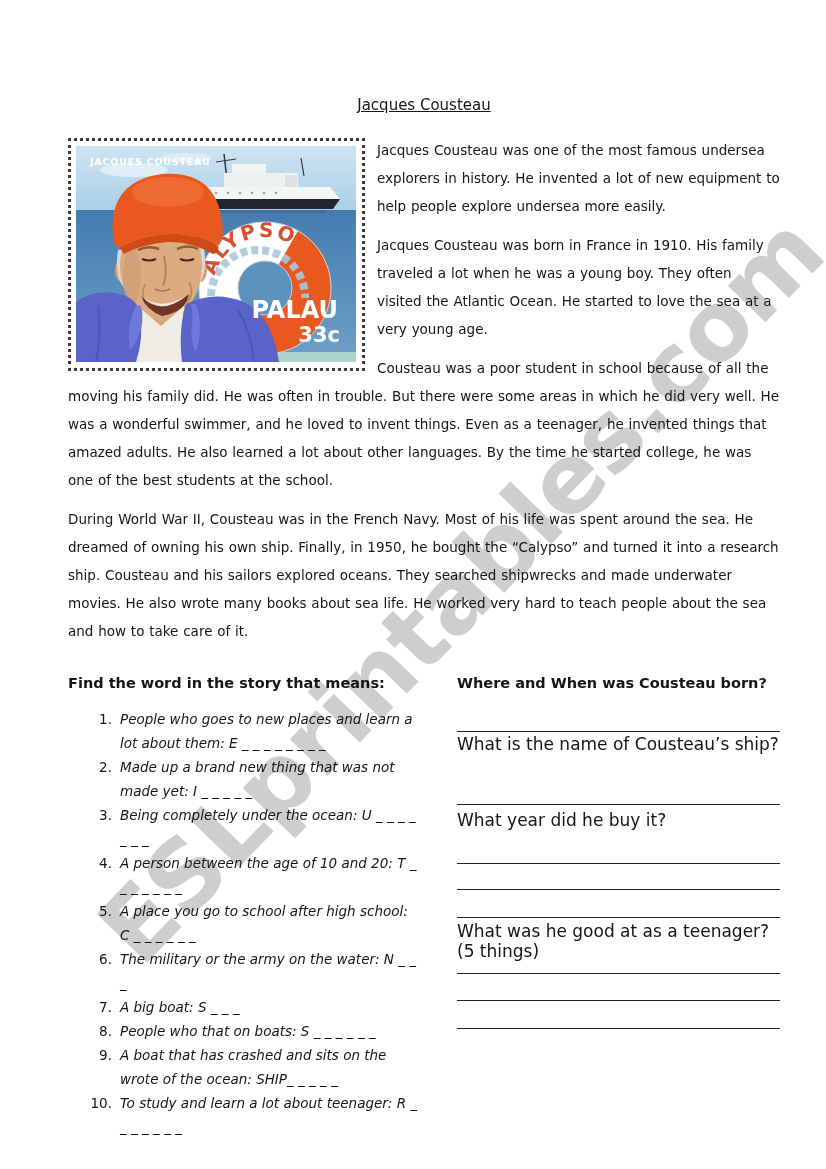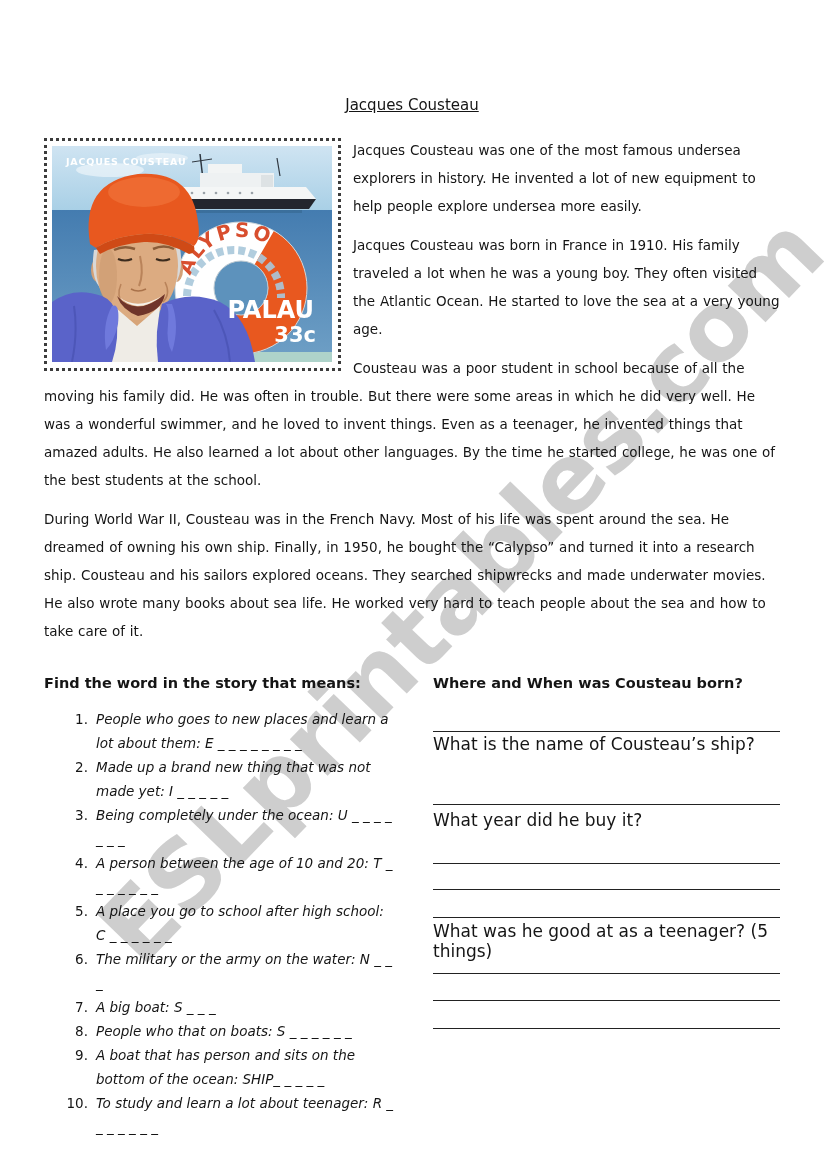--- a/index.html
+++ b/index.html
@@ -20,21 +20,21 @@
     opacity:.85;
     white-space:nowrap;
     transform:rotate(-46deg);
     transform-origin:center center;
     z-index:0;
     letter-spacing:-1px;
     pointer-events:none;
   }
   .sheet{
     position:relative;z-index:1;
-    padding:96px 46px 0 44px;
+    padding:96px 46px 0 68px;
   }
   .doc-title{
     text-align:center;
     font-size:15px;
     text-decoration:underline;
     margin:0 0 22px 0;
     font-weight:normal;
   }
   .stamp-wrap{
     float:left;
@@ -231,21 +231,21 @@
         <div class="fw-item">
           <span class="fw-num">7.</span>
           <span class="fw-text">A big boat: S _ _ _</span>
         </div>
         <div class="fw-item">
           <span class="fw-num">8.</span>
           <span class="fw-text">People who that on boats: S _ _ _ _ _ _</span>
         </div>
         <div class="fw-item">
           <span class="fw-num">9.</span>
-          <span class="fw-text">A boat that has person and sits on the bottom of the ocean: SHIP_ _ _ _ _</span>
+          <span class="fw-text">A boat that has crashed and sits on the wrote of the ocean: SHIP_ _ _ _ _</span>
         </div>
         <div class="fw-item">
           <span class="fw-num">10.</span>
           <span class="fw-text">To study and learn a lot about teenager: R _ _ _ _ _ _ _</span>
         </div>
       </div>
     </div>
 
     <div class="col-right">
       <div class="col-head">Where and When was Cousteau born?</div>

